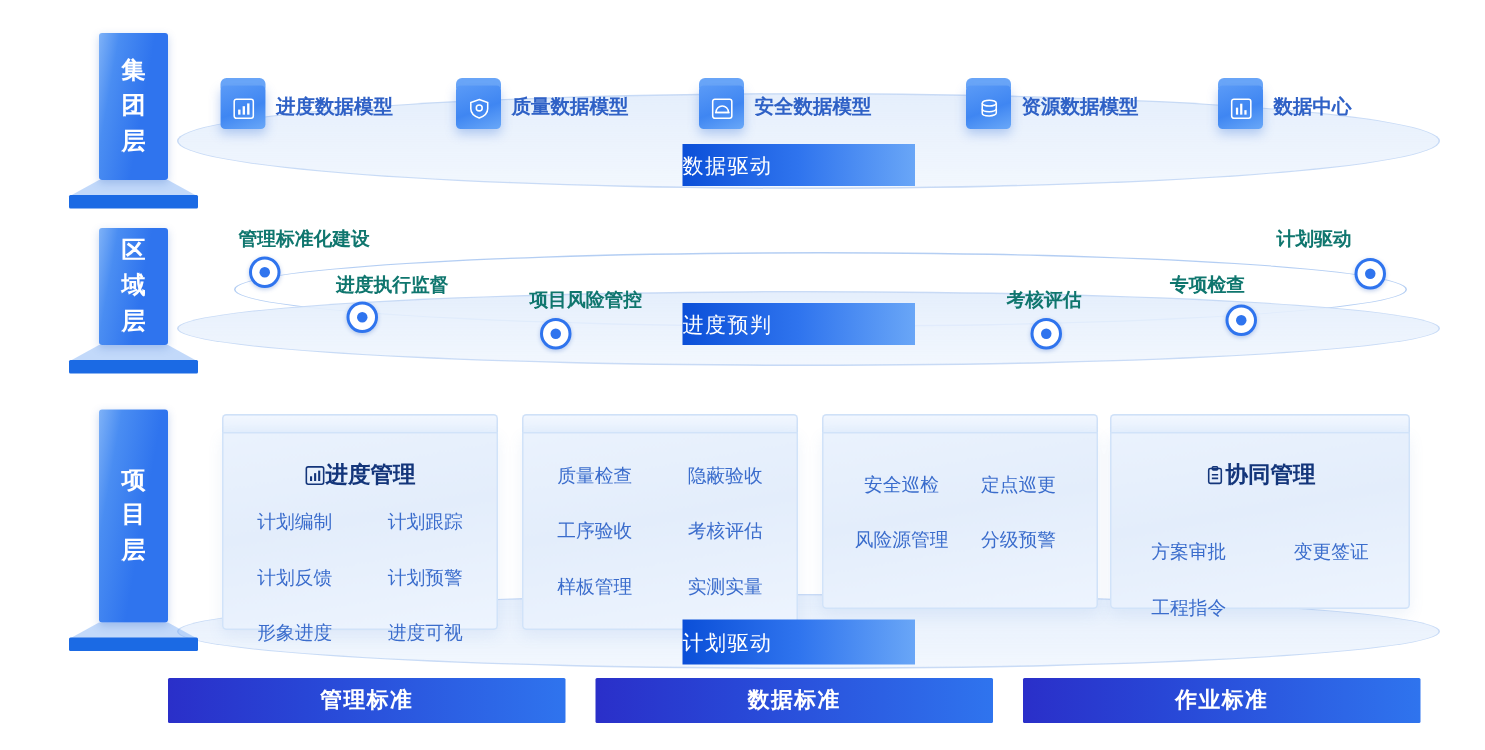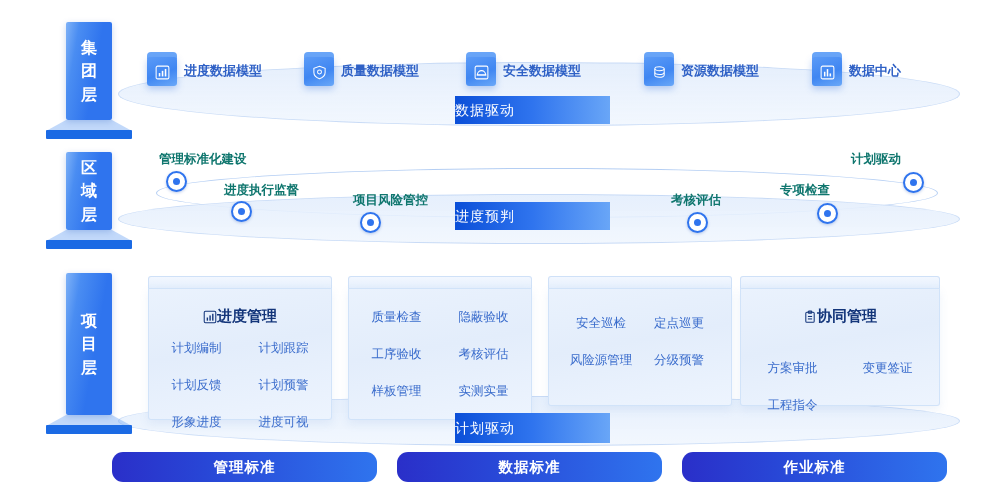--- a/index.html
+++ b/index.html
@@ -134,21 +134,21 @@
   }
   .card .grid div{
     font-size:12.5px;color:#3a6ccc;white-space:nowrap;
   }
 
   
   .stdbar{
     position:absolute;height:30px;line-height:30px;text-align:center;
     color:#ffffff;font-size:14.5px;font-weight:bold;letter-spacing:1px;
     background:linear-gradient(90deg,#2a2fc9 0%,#2846d6 35%,#2f74ee 100%);
-    border-radius:11px;
+    border-radius:1px;
   }
 </style>
 </head>
 <body>
 
 <div id="stage">
 
 
   <div class="pillar-wrap" style="left:66px;top:22px;">
     <div class="pillar" style="height:98px;">

